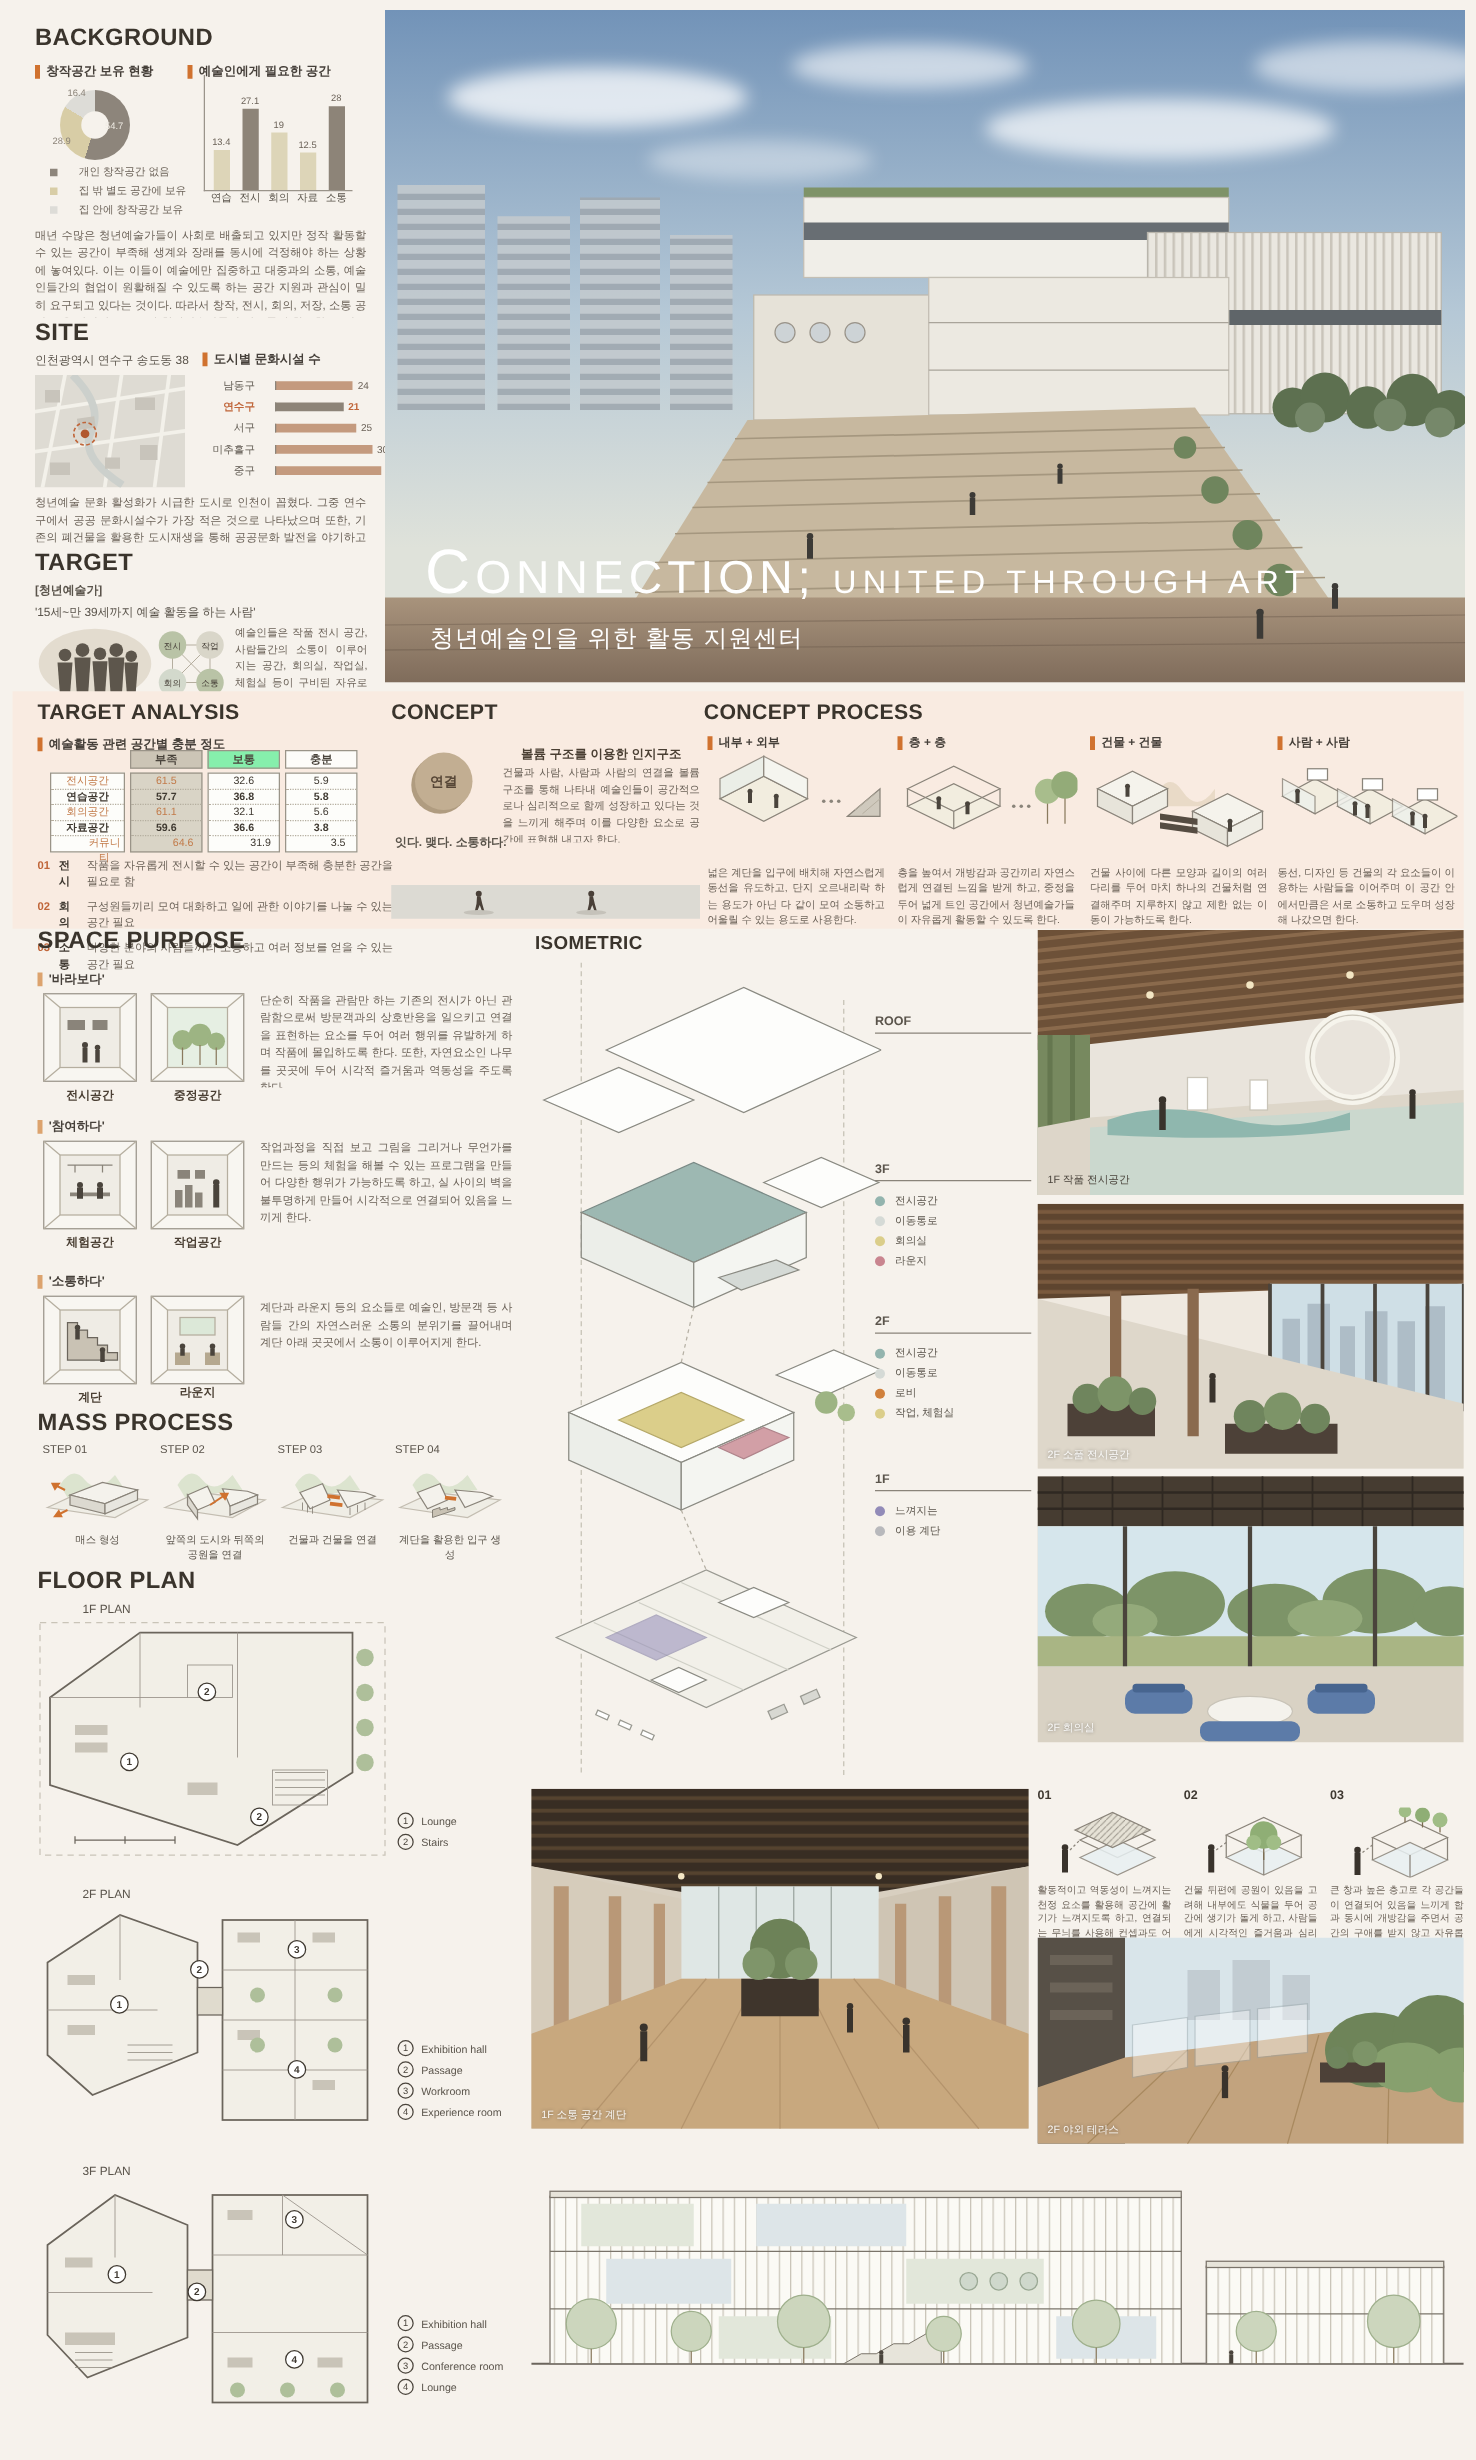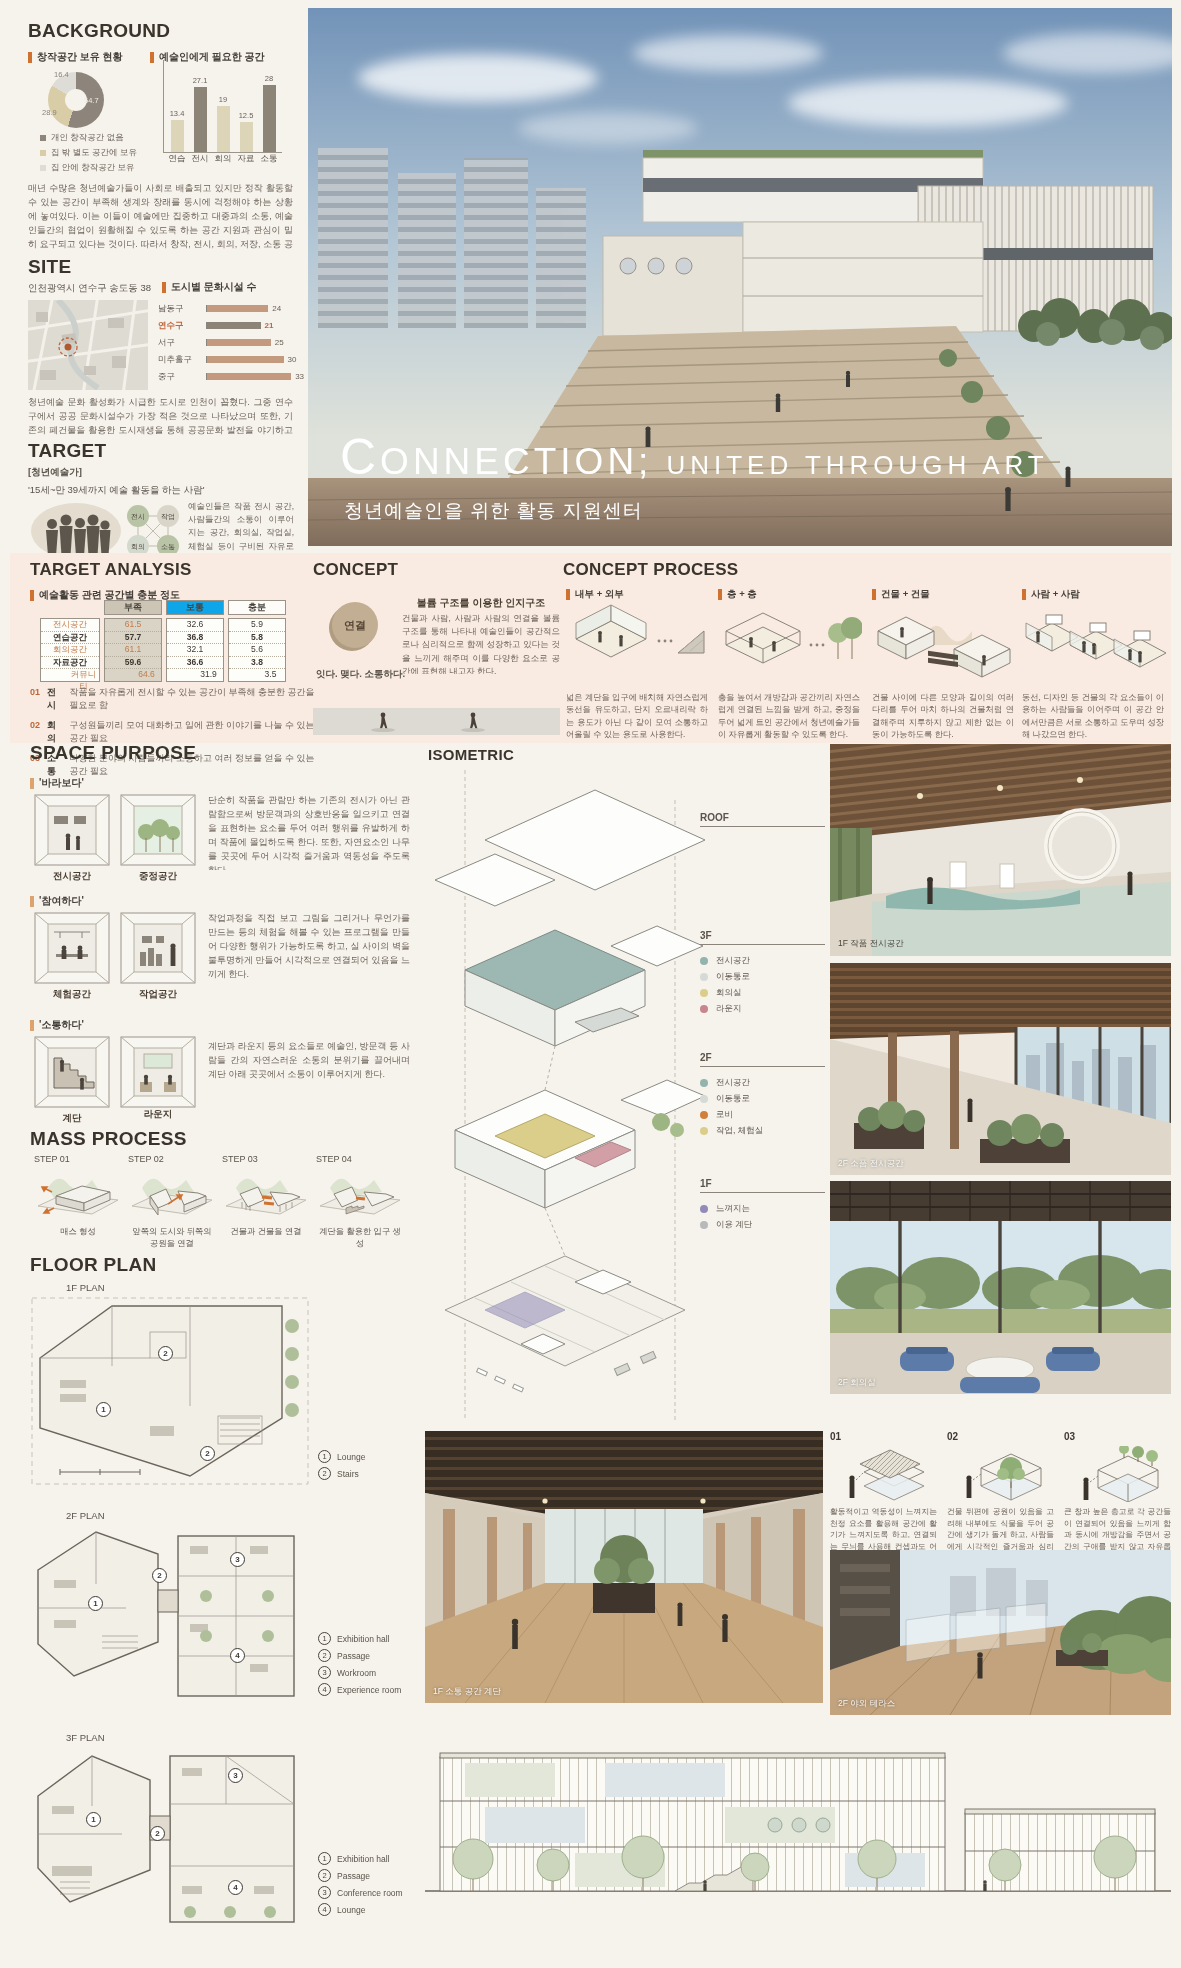--- a/index.html
+++ b/index.html
@@ -9,30 +9,30 @@
   .h2s{font-size:15px;font-weight:700;color:#3a342c;letter-spacing:.3px;}
   .sub{display:flex;align-items:center;gap:5px;font-size:10px;font-weight:700;color:#46403a;}
   .bar{display:inline-block;width:4px;height:11px;background:#d0722f;}
   .bar.tan{background:#dca36e;}
   .body{font-size:9px;line-height:1.55;color:#6b6258;text-align:justify;}
   .small{font-size:9.5px;color:#5a544b;}
   
   .donut{position:relative;width:56px;height:56px;border-radius:50%;}
   .donut::after{content:"";position:absolute;left:17px;top:17px;width:22px;height:22px;border-radius:50%;background:#f6f2ec;}
   .pieval{position:absolute;font-size:7.5px;color:#8b8378;}
-  .pl-row{display:flex;align-items:center;gap:5px;height:15px;}
+  .pl-row{display:flex;align-items:center;gap:17px;height:15px;}
   .sw{width:6px;height:6px;display:inline-block;}
   .pl-t{font-size:8.5px;color:#6b6258;}
   #needs{display:flex;align-items:flex-end;gap:9px;border-left:1px solid #9a948a;border-bottom:1px solid #9a948a;padding:0 6px;height:92px;}
   .vb-col{display:flex;flex-direction:column;align-items:center;width:14px;position:relative;}
   .vb-val{font-size:7.5px;color:#6b6258;margin-bottom:2px;}
   .vb-bar{width:13px;}
   .vb-cat{position:absolute;bottom:-13px;font-size:8.5px;color:#5a544b;white-space:nowrap;text-align:center;}
   .hb-row{display:flex;align-items:center;height:17px;}
-  .hb-lab{width:46px;font-size:8.5px;color:#5a544b;padding-right:2px;}
+  .hb-lab{width:46px;text-align:right;font-size:8.5px;color:#5a544b;padding-right:16px;}
   .hb-lab.hi{color:#c0663a;font-weight:700;}
   .hb-bar{height:7px;border-left:1px solid #8a847a;}
   .hb-val{font-size:8px;color:#6b6258;margin-left:4px;}
   .hb-val.hi{color:#c0663a;font-weight:700;}
   
   .an-hd{font-size:9px;font-weight:700;text-align:center;line-height:13px;border:1px solid #9a9488;color:#4a443c;}
   .an-box{border:1px solid #9a9488;background:#fdfdfa;}
   .an-cell,.an-lab{height:11.6px;line-height:11.6px;font-size:8.5px;text-align:center;color:#3f3931;border-bottom:1px dotted #b5ae9f;}
   .an-cell:last-child,.an-lab:last-child{border-bottom:none;padding-left:27px;}
   .an-lab.orange,.an-cell.orange{color:#c27b4a;}
@@ -361,21 +361,21 @@
 
   <div class="abs" style="left:10px;top:553px;width:1161px;height:190px;background:#f9ebe1"></div>
 
   <div class="abs h2" style="left:30px;top:560px;font-size:17px">TARGET ANALYSIS</div>
   <div class="abs sub" style="left:30px;top:588px">
       <span class="bar"></span>
       <span>예술활동 관련 공간별 충분 정도</span>
     </div>
 
   <div class="abs an-hd" style="left:104px;top:600px;width:56px;background:#ccc5b6">부족</div>
-  <div class="abs an-hd" style="left:166px;top:600px;width:56px;background:#0ea5e9">보통</div>
+  <div class="abs an-hd" style="left:166px;top:600px;width:56px;background:#86efac">보통</div>
   <div class="abs an-hd" style="left:228px;top:600px;width:56px;background:#fdfcf9">충분</div>
   <div class="abs an-box" style="left:40px;top:618px;width:58px">
       <div class="an-lab orange">전시공간</div>
       <div class="an-lab an-strong">연습공간</div>
       <div class="an-lab orange">회의공간</div>
       <div class="an-lab an-strong">자료공간</div>
       <div class="an-lab orange">커뮤니티</div>
     </div>
   <div class="abs an-box" style="left:104px;top:618px;width:56px;background:#d9d4c6">
       <div class="an-vals">

